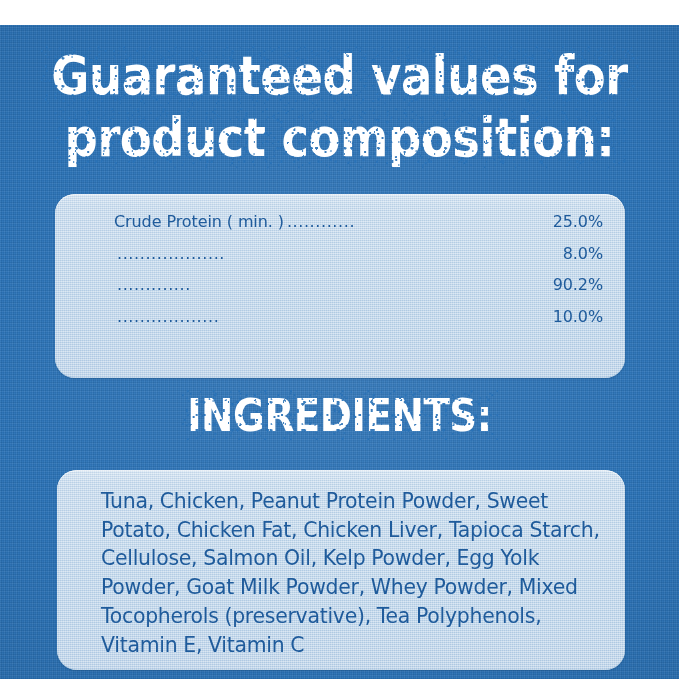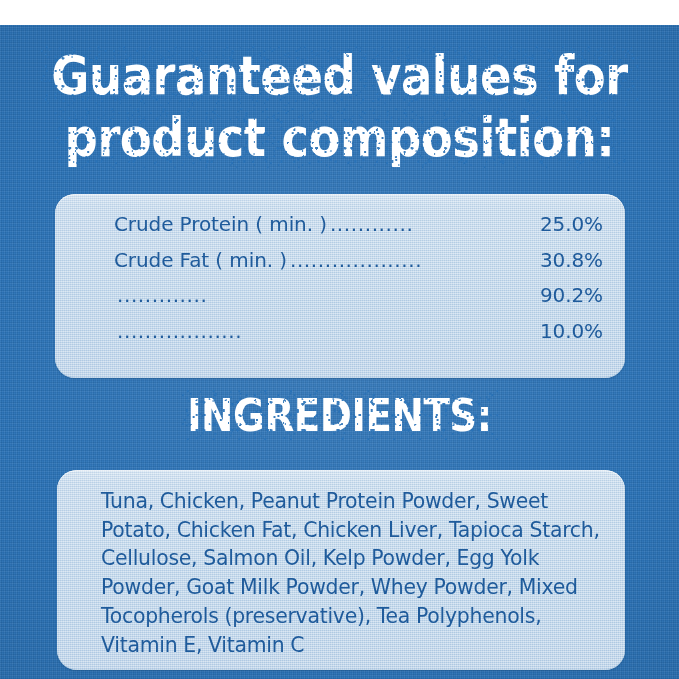--- a/index.html
+++ b/index.html
@@ -175,21 +175,21 @@
   }
 
   
   .analysis-list {
     padding: 20px 22px 0 59px;
   }
   .analysis-row {
     display: flex;
     align-items: baseline;
     font-family: "DejaVu Sans", sans-serif;
-    font-size: 20px;
+    font-size: 16px;
     font-weight: normal;
     color: #1f5b9b;
     line-height: 1.0;
     margin-bottom: 15.5px;
     letter-spacing: -0.1px;
     white-space: nowrap;
   }
   .analysis-row .nutrient {
     flex: 0 0 auto;
   }
@@ -234,23 +234,22 @@
     <div id="analysis-panel" class="info-panel">
       <div class="panel-inner analysis-list">
 
         <div class="analysis-row">
           <span class="nutrient">Crude Protein ( min. )</span>
           <span class="leader">............</span>
           <span class="value">25.0%</span>
         </div>
 
         <div class="analysis-row">
-          <span class="nutrient">Crude Fat ( min. )</span>
           <span class="leader">...................</span>
-          <span class="value">30.8%</span>
+          <span class="value">8.0%</span>
         </div>
 
         <div class="analysis-row">
           <span class="leader">.............</span>
           <span class="value">90.2%</span>
         </div>
 
         <div class="analysis-row">
           <span class="leader">..................</span>
           <span class="value">10.0%</span>

